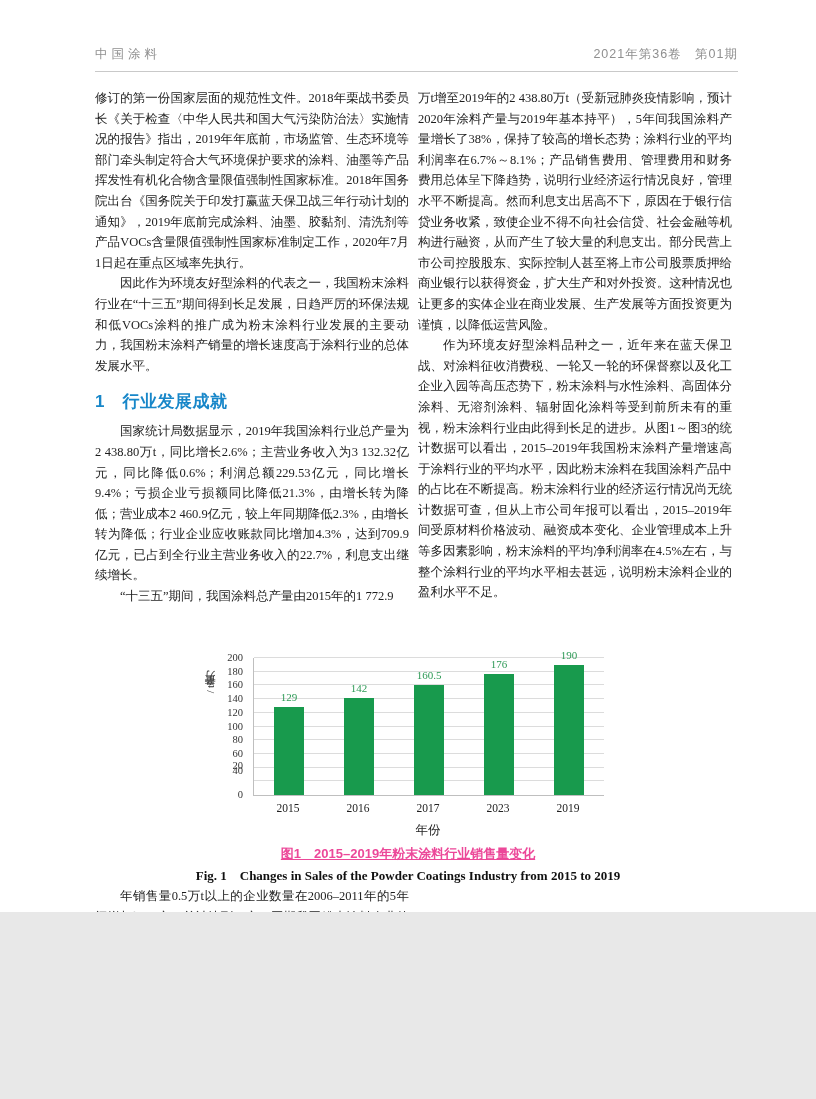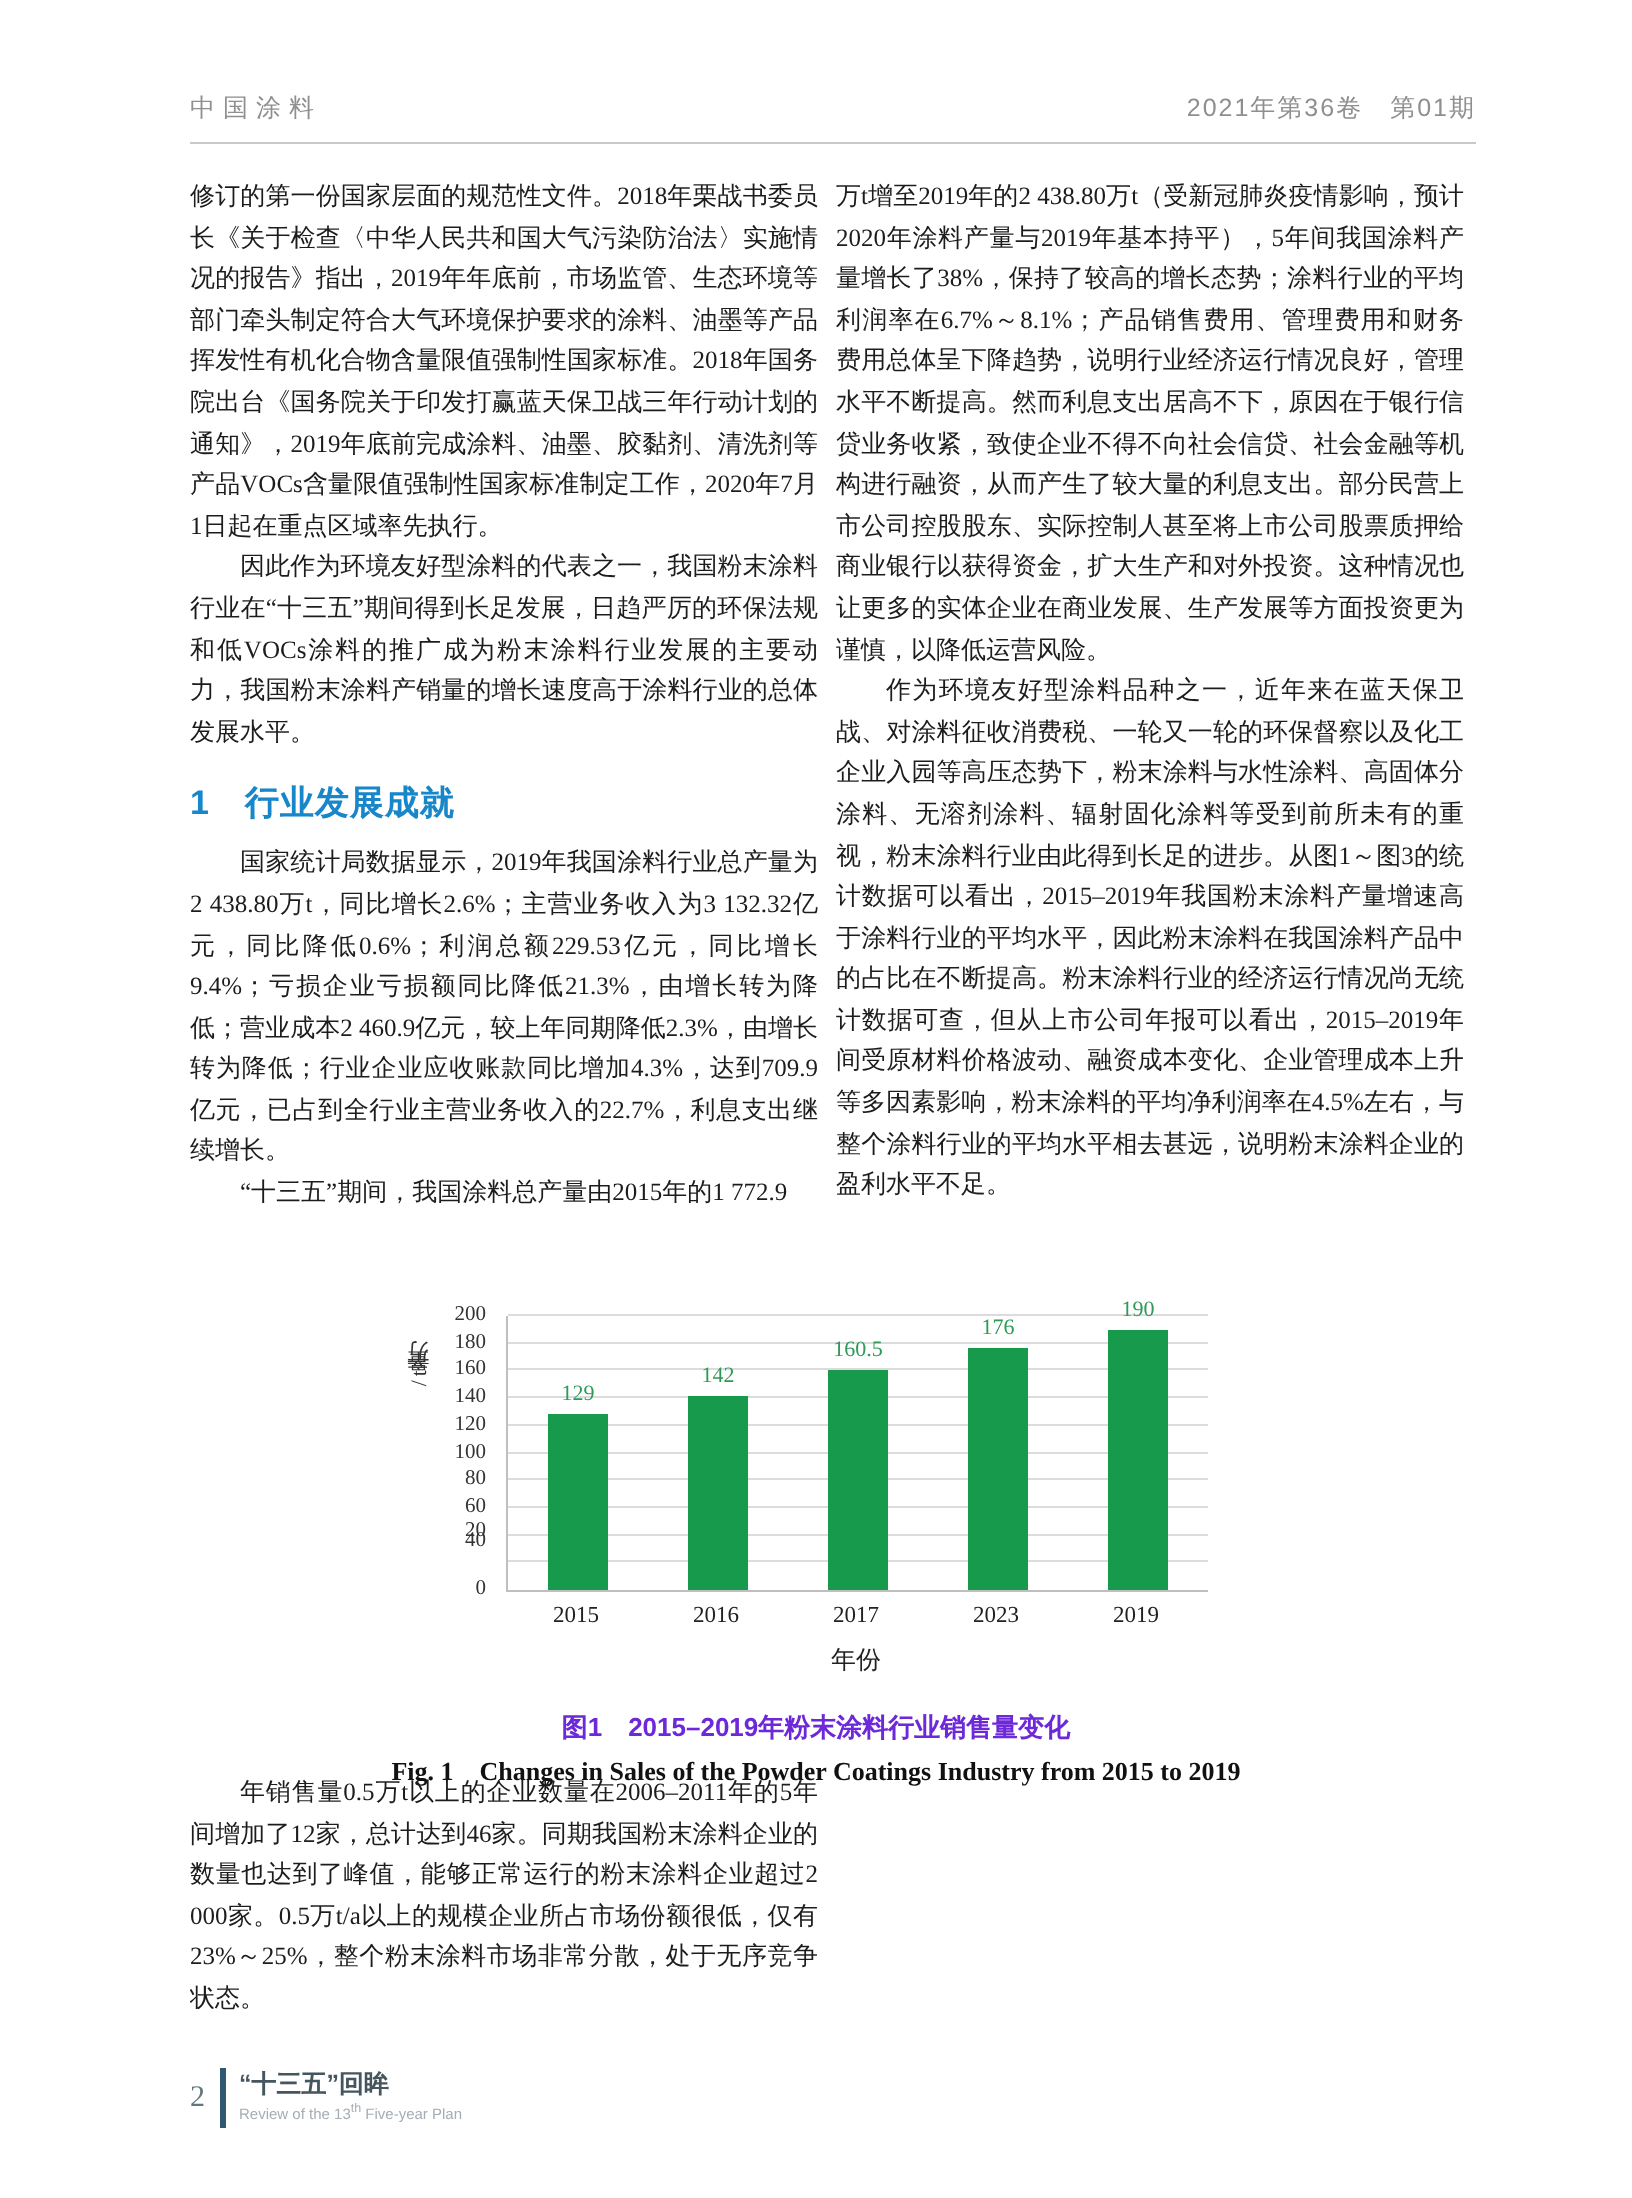--- a/index.html
+++ b/index.html
@@ -1,17 +1,17 @@
 <!DOCTYPE html>
 <html><head>
 <meta charset="utf-8">
 <style>
   html,body{margin:0;padding:0;background:#e8e8e8;}
   .page{
-    position:relative;width:816px;height:1099px;background:#ffffff;
+    position:relative;width:816px;height:912px;background:#ffffff;
     margin:0 auto;overflow:hidden;
     font-family:"Liberation Serif","DejaVu Serif",serif;color:var(--text,#1c1c1c);
   }
   
   .journal-header{
     position:absolute;left:95px;right:78px;top:46px;
     display:flex;justify-content:space-between;align-items:flex-end;
     padding-bottom:8px;border-bottom:1px solid var(--rule,#c9c9c9);
     font-family:"Liberation Sans","DejaVu Sans",sans-serif;
     font-size:12.5px;color:var(--header-gray,#8f8f8f);
@@ -53,22 +53,22 @@
     position:absolute;left:60px;top:8px;width:350px;height:137px;
     border-left:1px solid #bfbfbf;border-bottom:1px solid #bfbfbf;
   }
   .gridline{position:absolute;left:0;width:100%;height:1px;background:#dcdcdc;}
   .chart-bar{position:absolute;bottom:0;width:30px;}
   .bar-label{position:absolute;text-align:center;font-size:11px;line-height:12px;}
   .chart-xticks{position:absolute;left:60px;top:152px;width:350px;display:flex;}
   .xtick{flex:1;text-align:center;font-size:11.5px;color:#222;}
   .chart-xlabel{position:absolute;left:60px;top:172px;width:350px;text-align:center;font-size:12.5px;color:#222;}
   .caption-cn{
-    margin-top:15px;text-align:center;font-family:"Liberation Sans","DejaVu Sans",sans-serif;
-    font-weight:bold;font-size:13px;color:#6d28d9;
+    margin-top:5px;text-align:center;font-family:"Liberation Sans","DejaVu Sans",sans-serif;
+    font-weight:bold;font-size:13px;color:#ec4899;text-decoration:underline;
   }
   .caption-en{
     margin-top:4px;text-align:center;font-family:"Liberation Serif","DejaVu Serif",serif;
     font-weight:bold;font-size:13px;color:#111;
   }
   
   .page-footer{position:absolute;left:95px;top:1034px;display:flex;align-items:center;}
   .page-num{font-size:15px;color:#64757f;margin-right:7px;font-family:"Liberation Serif",serif;}
   .footer-bar{width:3px;height:30px;background:var(--footer-blue,#2f5873);margin-right:7px;}
   .footer-cn{

